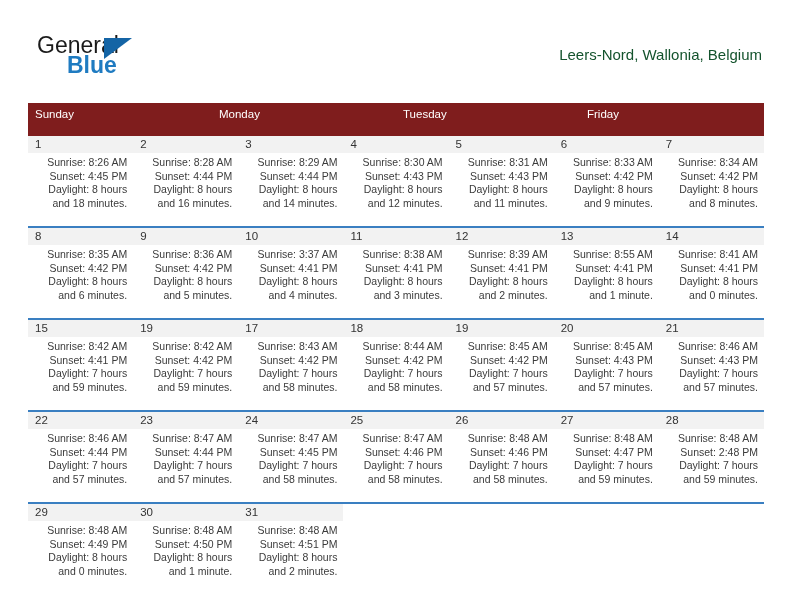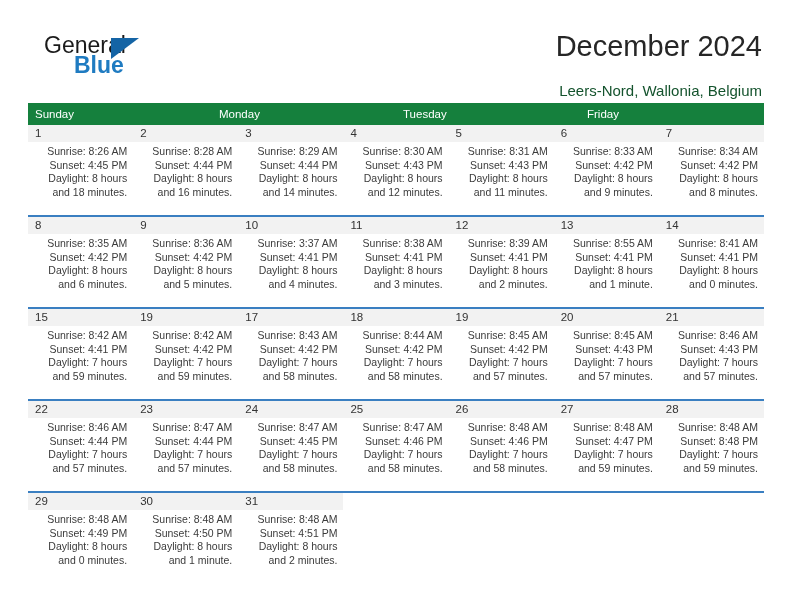--- a/index.html
+++ b/index.html
@@ -24,21 +24,21 @@
   
   .header {
     position: absolute;
     left: 28px;
     top: 28px;
     right: 30px;
     height: 70px;
   }
   .brand {
     position: absolute;
-    left: 16px;
+    left: 9px;
     top: 4px;
     width: 200px;
     height: 56px;
   }
   .brand-general {
     position: absolute;
     left: 0;
     top: 0;
     font-size: 23px;
     letter-spacing: 0px;
@@ -88,22 +88,22 @@
 
   
   .calendar {
     position: absolute;
     left: 28px;
     top: 103px;
     width: 736px;
   }
   .dow-row {
     display: flex;
-    background: #15803d;
-    height: 22px;
+    background: #7f1d1d;
+    height: 33px;
   }
   .dow {
     flex: 1 1 0;
     color: #ffffff;
     font-size: 11.5px;
     line-height: 22px;
     padding-left: 7px;
     box-sizing: border-box;
     white-space: nowrap;
     font-family: "Liberation Sans", sans-serif;
@@ -160,21 +160,20 @@
 
   <div class="header">
 
     <div class="brand">
       <span class="brand-general">General</span>
       <span class="brand-tri"></span>
       <span class="brand-blue">Blue</span>
     </div>
 
     <div class="title-wrap">
-      <div class="cal-title">December 2024</div>
       <div class="cal-subtitle">Leers-Nord, Wallonia, Belgium</div>
     </div>
 
   </div>
 
   <div class="calendar">
     <div class="dow-row">
         <div class="dow">Sunday</div>
         <div class="dow">Monday</div>
         <div class="dow">Tuesday</div>
@@ -435,21 +434,21 @@
                 <div class="line">Sunrise: 8:48 AM</div>
                 <div class="line">Sunset: 4:47 PM</div>
                 <div class="line">Daylight: 7 hours</div>
                 <div class="line">and 59 minutes.</div>
               </div>
             </div>
             <div class="cell filled">
               <div class="daynum">28</div>
               <div class="lines">
                 <div class="line">Sunrise: 8:48 AM</div>
-                <div class="line">Sunset: 8:48 PM</div>
+                <div class="line">Sunset: 2:48 PM</div>
                 <div class="line">Daylight: 7 hours</div>
                 <div class="line">and 59 minutes.</div>
               </div>
             </div>
           </div>
         </div>
         <div class="week">
           <div class="week-inner">
             <div class="cell filled">
               <div class="daynum">29</div>

